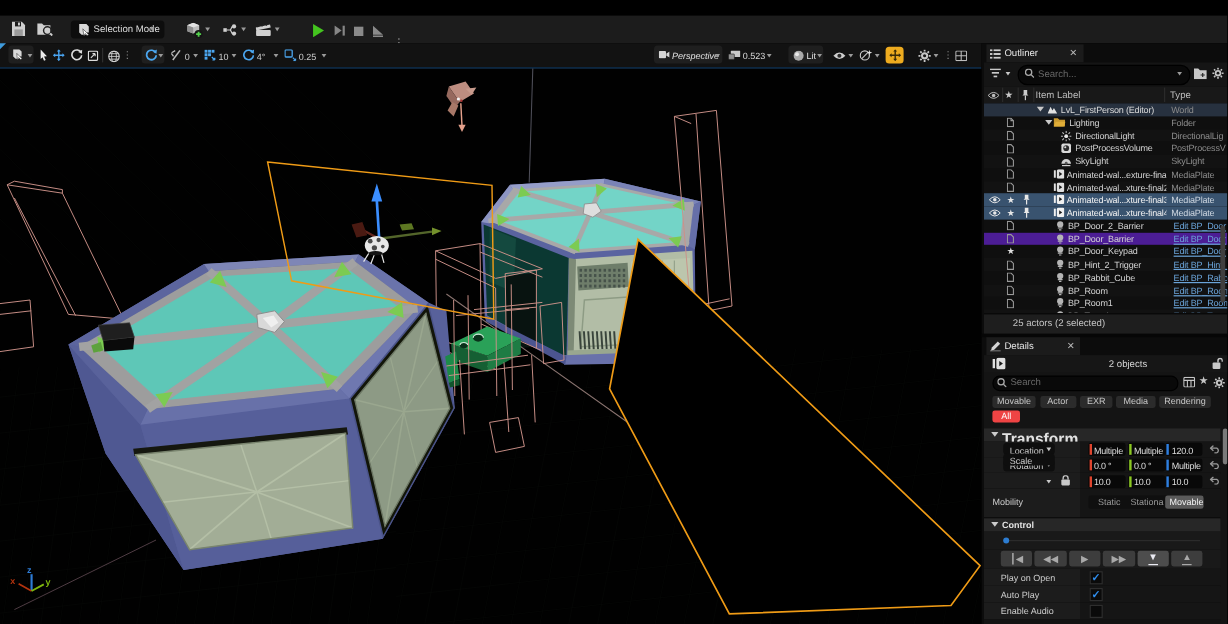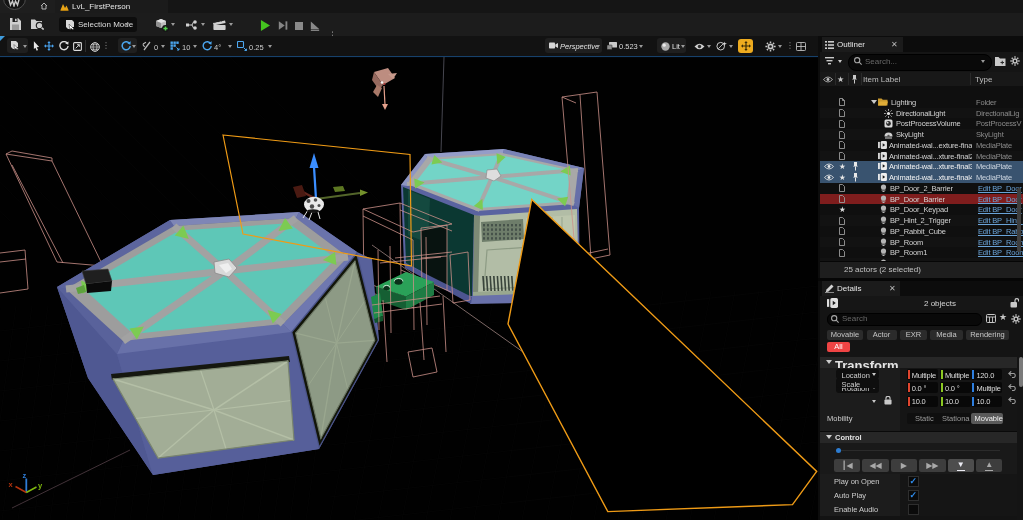--- a/index.html
+++ b/index.html
@@ -32,37 +32,20 @@
   .seg{position:absolute;color:#9a9a9a;font-size:7.5px;}
   .cb{position:absolute;width:9px;height:9px;background:#0a0a0a;border:1px solid #2e2e2e;}
   .check{position:absolute;left:0.5px;top:-1px;color:#2f8ceb;font-size:9px;font-weight:bold;}
   .tbtn{position:absolute;width:26.5px;height:13px;background:#3d3d3d;border-radius:2px;color:#a9a9a9;
         text-align:center;font-size:8px;line-height:13px;}
 </style>
 </head>
 <body>
 <div id="app">
 
-  <div id="titlebar" class="abs">
-    <div class="lseg"></div>
-    <div class="ic" style="left:3px;top:-13px;width:21px;height:21px;border-radius:50%;background:#141414;border:1px solid #4e4e4e;"></div>
-    <svg class="ic" style="left:8px;top:0px" width="12" height="7" viewBox="0 0 12 7">
-      <path d="M0.5 -2 L2.5 5 L4.5 1 L6 6 L7.5 1 L9.5 5 L11.5 -2" stroke="#c8c8c8" stroke-width="1.4" fill="none"></path>
-    </svg>
-    <svg class="ic" style="left:40px;top:2px" width="8" height="8" viewBox="0 0 8 8">
-      <path d="M1 4 L4 1 L7 4 M2 3.4 V7 H6 V3.4" stroke="#b5b5b5" stroke-width="1" fill="none"></path>
-    </svg>
-    <div id="tab1">
-      <svg class="ic" style="left:5px;top:2px" width="9" height="9" viewBox="0 0 9 9">
-        <path d="M0.5 8 L3 2 L5 6 L6.5 3.5 L8.5 8 Z" fill="#e8a416"></path>
-        <rect x="0.5" y="8" width="8" height="1" fill="#b37d10"></rect>
-      </svg>
-      <span class="txt" style="left:17px;top:2px;font-size:8px;color:#e4e4e4;">LvL_FirstPerson</span>
-    </div>
-  </div>
   <div id="toolbar2" class="abs">
 
     <svg class="ic" style="left:10px;top:5px" width="11" height="12" viewBox="0 0 11 12">
       <path d="M0 0 H8 L11 3 V12 H0 Z" fill="#cfcfcf"></path>
       <rect x="2.5" y="0" width="5" height="4" fill="#1c1c1c"></rect>
       <rect x="5" y="0.8" width="1.6" height="2.4" fill="#cfcfcf"></rect>
       <rect x="2" y="6.5" width="7" height="5.5" fill="#9a9a9a"></rect>
     </svg>
 
     <svg class="ic" style="left:31px;top:5px" width="13" height="12" viewBox="0 0 13 12">
@@ -627,20 +610,28 @@
     </svg>
     <span class="txt" style="left:45px;top:38.5px;font-size:8px;color:#bdbdbd;">Item Label</span>
     <span class="txt" style="left:157px;top:38.5px;font-size:8px;color:#bdbdbd;">Type</span>
     <div class="abs" style="left:16.5px;top:37px;width:1px;height:12px;background:#2a2a2a;"></div>
     <div class="abs" style="left:30px;top:37px;width:1px;height:12px;background:#2a2a2a;"></div>
     <div class="abs" style="left:42.5px;top:37px;width:1px;height:12px;background:#2a2a2a;"></div>
     <div class="abs" style="left:152px;top:37px;width:1px;height:12px;background:#2a2a2a;"></div>
 
     <div id="rows" class="abs" style="left:2px;top:50px;width:203px;height:174.5px;background:#0f0f0f;overflow:hidden;font-size:8px;">
 
+      <div class="row" style="top:0;background:#27313f;width:203px;">
+        <span class="txt" style="left:44px;top:3px;width:0;height:0;border-left:3px solid transparent;border-right:3px solid transparent;border-top:4px solid #c9c9c9;"></span>
+        <svg class="ic" style="left:53px;top:2px" width="8" height="7" viewBox="0 0 8 7">
+            <path d="M0 6.5 L2.5 1 L4 4 L5.3 2 L8 6.5 Z" fill="#e0e0e0"></path>
+          </svg>
+        <span class="txt" style="left:64px;top:1px;color:#dadada;">LvL_FirstPerson (Editor)</span>
+        <span class="typ" style="left:156px;top:1px;">World</span>
+      </div>
 
       <div class="row" style="top:10.75px;">
         <svg class="ic" style="left:19px;top:1.5px" width="6" height="8" viewBox="0 0 6 8">
             <path d="M0.5 0.5 H3.5 L5.5 2.5 V7.5 H0.5 Z" fill="none" stroke="#9a9a9a" stroke-width="0.9"></path>
             <path d="M3.5 0.5 V2.5 H5.5" fill="none" stroke="#9a9a9a" stroke-width="0.9"></path>
           </svg>
         <span class="txt" style="left:51px;top:3px;width:0;height:0;border-left:3px solid transparent;border-right:3px solid transparent;border-top:4px solid #c9c9c9;"></span>
         <svg class="ic" style="left:58px;top:1.5px" width="10" height="8" viewBox="0 0 10 8">
             <path d="M0 0.5 H3.5 L4.8 1.8 H9.5 V7.5 H0 Z" fill="#c9992e"></path>
             <path d="M0 7.5 L1.8 3.4 H10 L8.4 7.5 Z" fill="#e0ad38"></path>
@@ -757,21 +748,21 @@
         <svg class="ic" style="left:19px;top:1.5px" width="6" height="8" viewBox="0 0 6 8">
             <path d="M0.5 0.5 H3.5 L5.5 2.5 V7.5 H0.5 Z" fill="none" stroke="#9a9a9a" stroke-width="0.9"></path>
           </svg>
         <svg class="ic" style="left:60px;top:1px" width="7" height="9" viewBox="0 0 7 9">
             <circle cx="3.5" cy="3" r="2.6" fill="#b5b5b5"></circle>
             <path d="M1.5 6 H5.5 M2.5 7.5 H4.5" stroke="#b5b5b5" stroke-width="1"></path>
           </svg>
         <span class="txt" style="left:70px;top:1px;color:#d2d2d2;width:82px;overflow:hidden;">BP_Door_2_Barrier</span>
         <span class="lnk" style="top:1px;">Edit BP_Door</span>
       </div>
-      <div class="row" style="top:107.5px;background:#7f1d1d;width:203px;">
+      <div class="row" style="top:107.5px;background:#4c1d95;width:203px;">
         <svg class="ic" style="left:19px;top:1.5px" width="6" height="8" viewBox="0 0 6 8">
             <path d="M0.5 0.5 H3.5 L5.5 2.5 V7.5 H0.5 Z" fill="none" stroke="#9a9a9a" stroke-width="0.9"></path>
           </svg>
         <svg class="ic" style="left:60px;top:1px" width="7" height="9" viewBox="0 0 7 9">
             <circle cx="3.5" cy="3" r="2.6" fill="#b5b5b5"></circle>
             <path d="M1.5 6 H5.5 M2.5 7.5 H4.5" stroke="#b5b5b5" stroke-width="1"></path>
           </svg>
         <span class="txt" style="left:70px;top:1px;color:#d2d2d2;width:82px;overflow:hidden;">BP_Door_Barrier</span>
         <span class="lnk" style="top:1px;">Edit BP_Door</span>
       </div>

